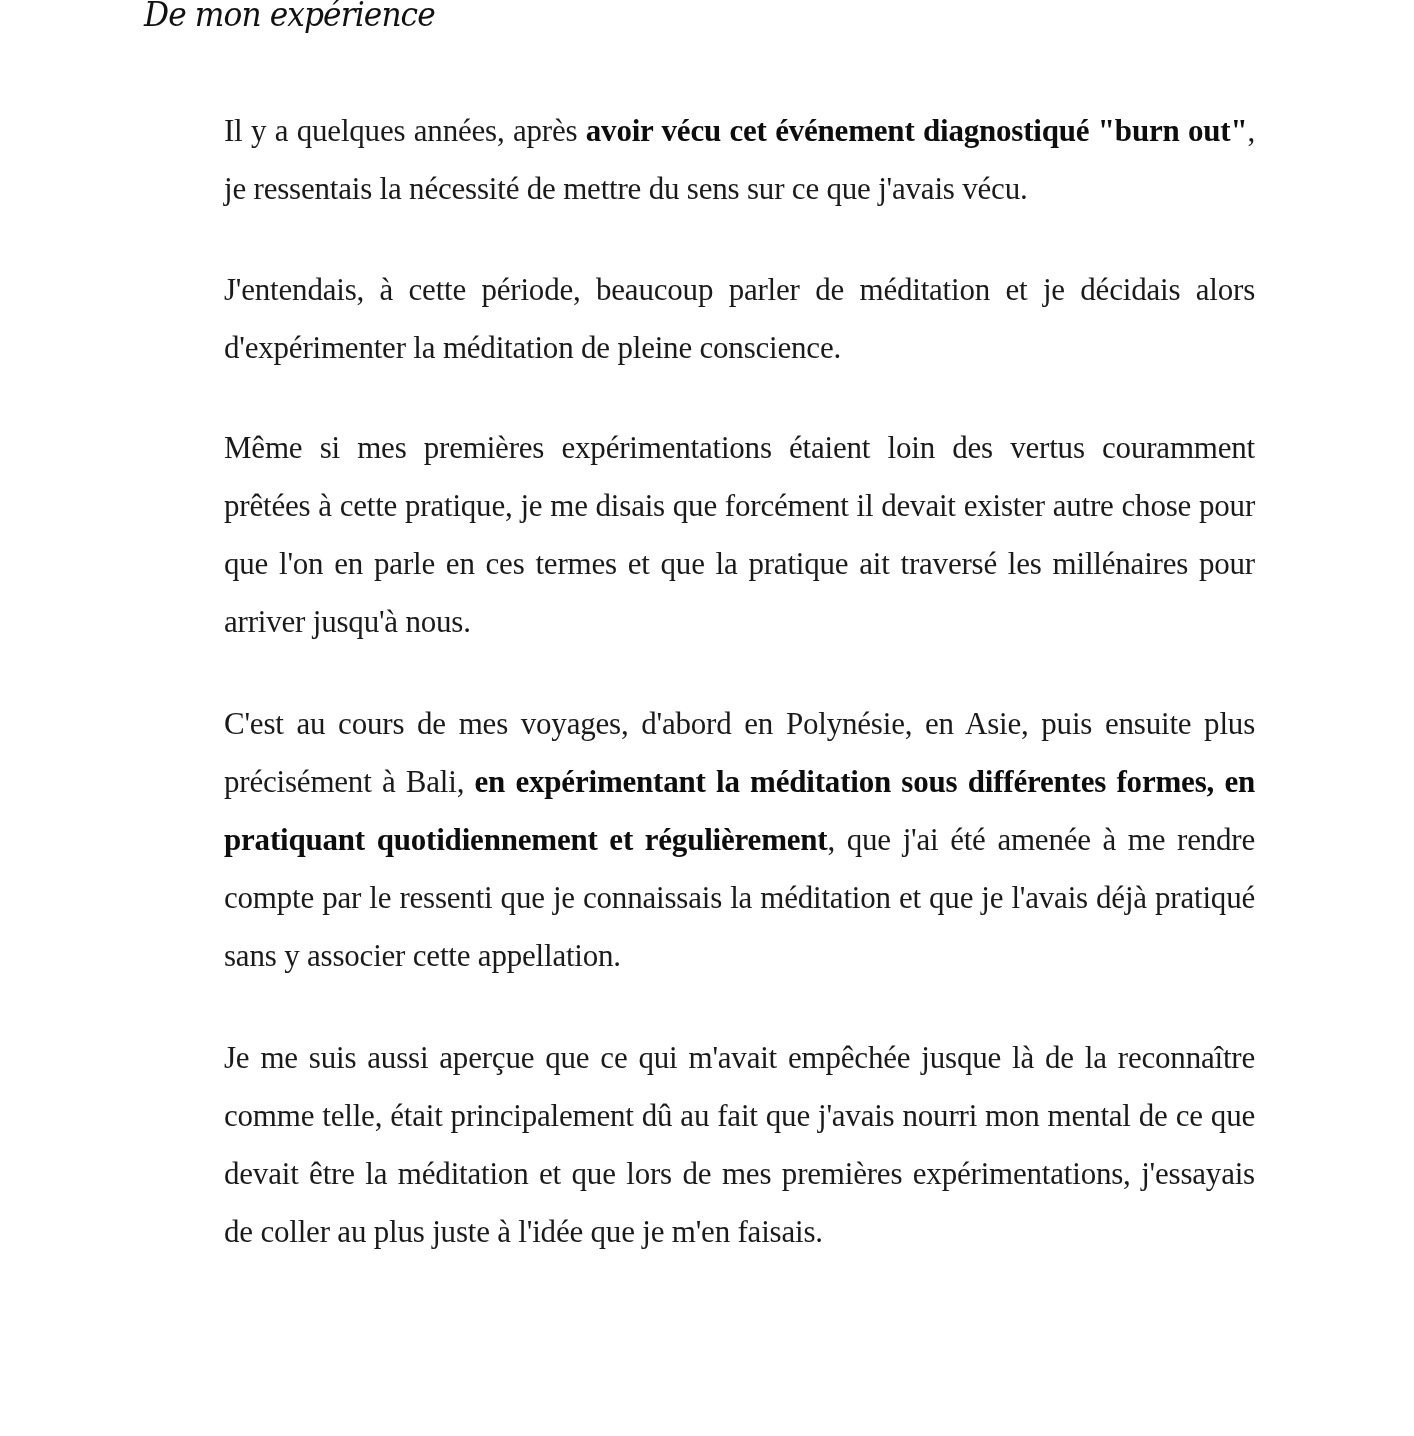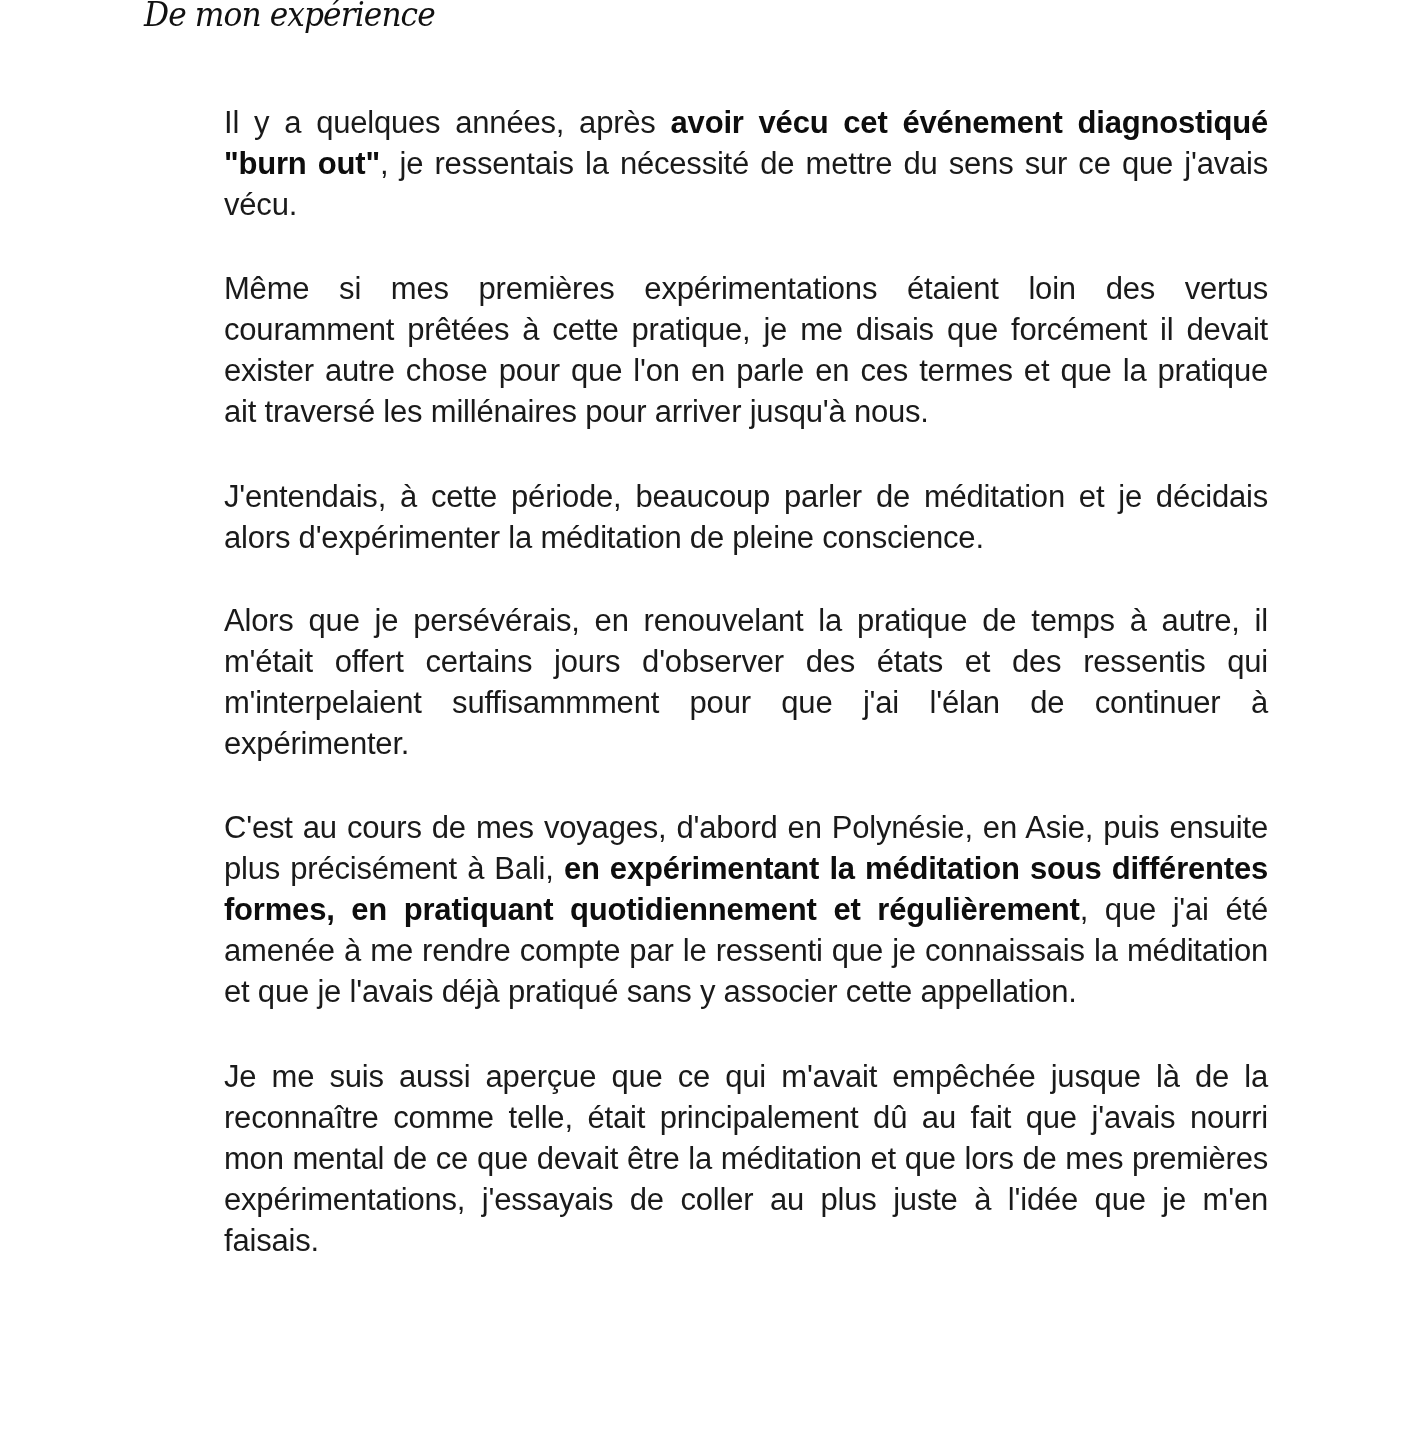--- a/index.html
+++ b/index.html
@@ -28,24 +28,24 @@
       transform: scaleX(0.92);
       transform-origin: left top;
     }
     .content {
       position: absolute;
       left: 224px;
       top: 102px;
       width: 1048px;
     }
     .para {
-      margin: 0 4px 42px 0;
-      font-family: Liberation Sans, sans-serif;
+      margin: 0 17px 42px 0;
+      font-family: Liberation Serif, serif;
       font-size: 31px;
-      line-height: 41px;
+      line-height: 58px;
       text-align: justify;
       color: #1a1a1a;
       letter-spacing: -0.2px;
     }
     .para .b {
       font-weight: bold;
       color: #0d0d0d;
     }
     .para.all-bold {
       font-weight: bold;
@@ -60,28 +60,25 @@
   </style>
 </head>
 <body>
 
 <h1 class="title">De mon expérience</h1>
 
 <div class="content">
   <p class="para p1">
     <span>Il y a quelques années, après </span><span class="b">avoir vécu cet événement diagnostiqué "burn out"</span><span>, je ressentais la nécessité de mettre du sens sur ce que j'avais vécu.</span>
   </p>
-  <p class="para p3">
-    <span>Même si mes premières expérimentations étaient loin des vertus couramment prêtées à cette pratique, je me disais que forcément il devait exister autre chose pour que l'on en parle en ces termes et que la pratique ait traversé les millénaires pour arriver jusqu'à nous.</span>
-  </p>
   <p class="para p2">
     <span>J'entendais, à cette période, beaucoup parler de méditation et je décidais alors d'expérimenter la méditation de pleine conscience.</span>
   </p>
-  <p class="para p4">
-    <span>Alors que je persévérais, en renouvelant la pratique de temps à autre, il m'était offert certains jours d'observer des états et des ressentis qui m'interpelaient suffisammment pour que j'ai l'élan de continuer à expérimenter.</span>
+  <p class="para p3">
+    <span>Même si mes premières expérimentations étaient loin des vertus couramment prêtées à cette pratique, je me disais que forcément il devait exister autre chose pour que l'on en parle en ces termes et que la pratique ait traversé les millénaires pour arriver jusqu'à nous.</span>
   </p>
   <p class="para p5">
     <span>C'est au cours de mes voyages, d'abord en Polynésie, en Asie, puis ensuite plus précisément à Bali, </span><span class="b">en expérimentant la méditation sous différentes formes, en pratiquant quotidiennement et régulièrement</span><span>, que j'ai été amenée à me rendre compte par le ressenti que je connaissais la méditation et que je l'avais déjà pratiqué sans y associer cette appellation.</span>
   </p>
   <p class="para p6">
     <span>Je me suis aussi aperçue que ce qui m'avait empêchée jusque là de la reconnaître comme telle, était principalement dû au fait que j'avais nourri mon mental de ce que devait être la méditation et que lors de mes premières expérimentations, j'essayais de coller au plus juste à l'idée que je m'en faisais.</span>
   </p>
 </div>
 
 </body></html>

